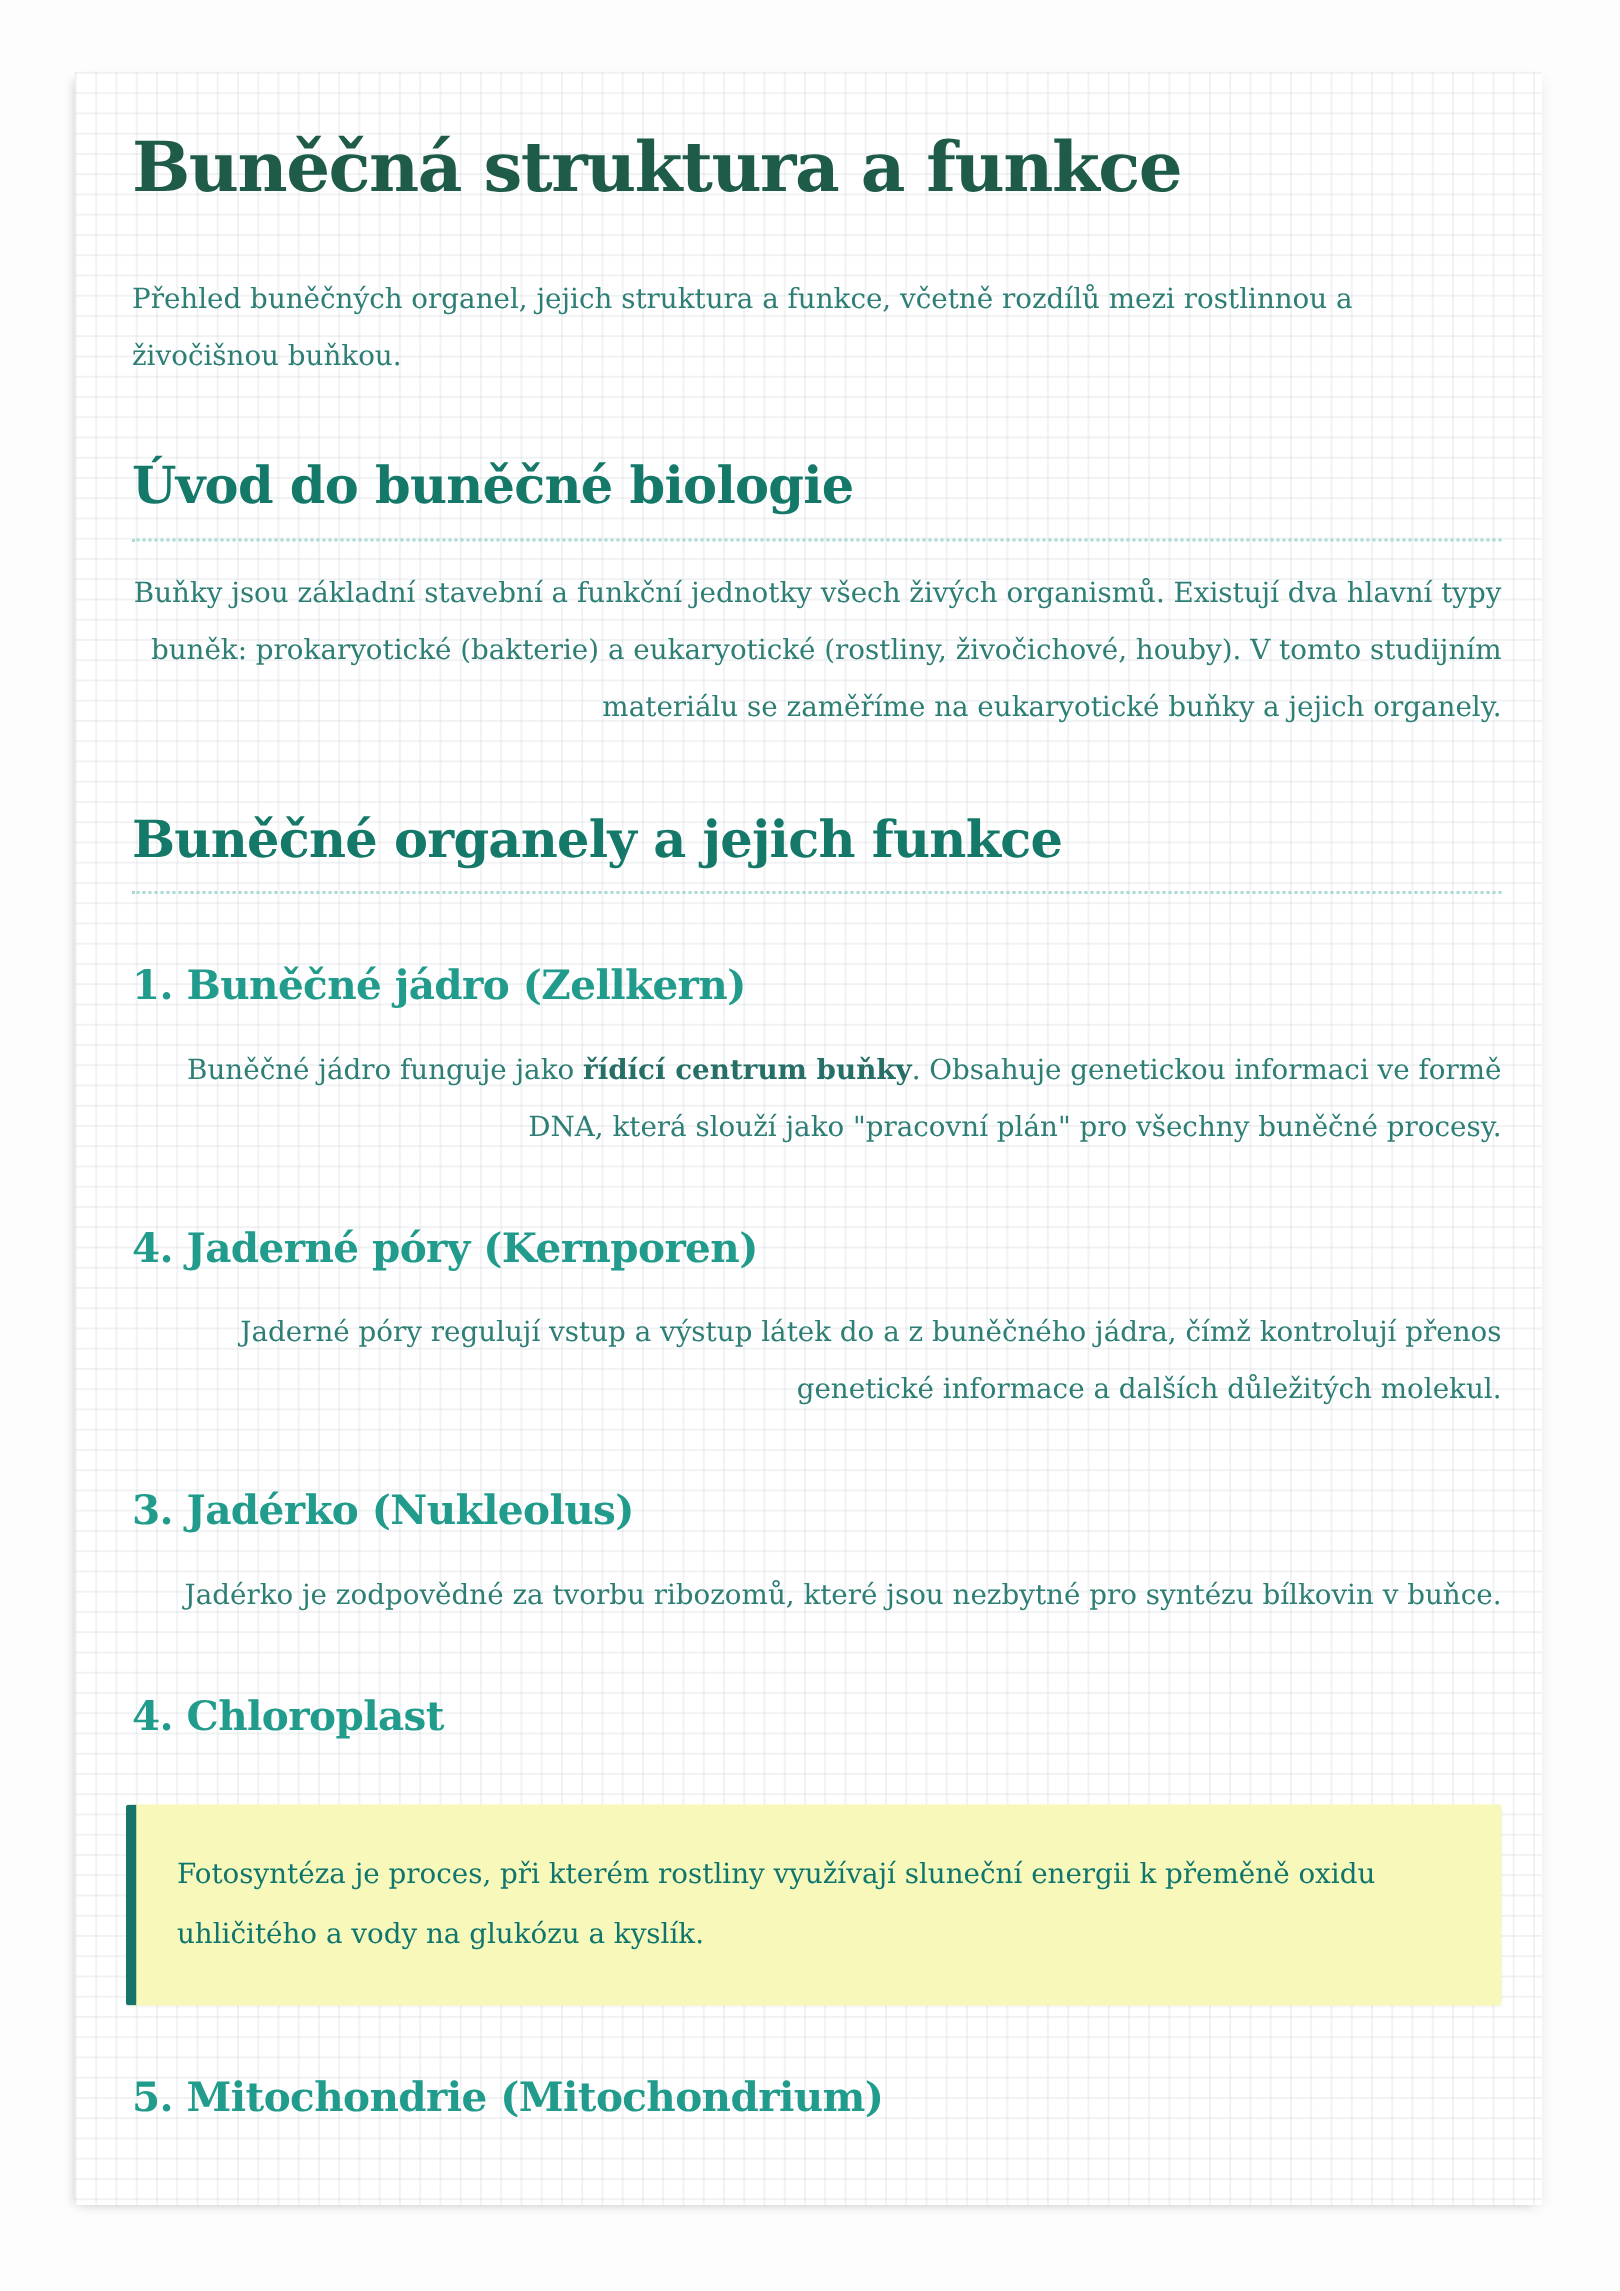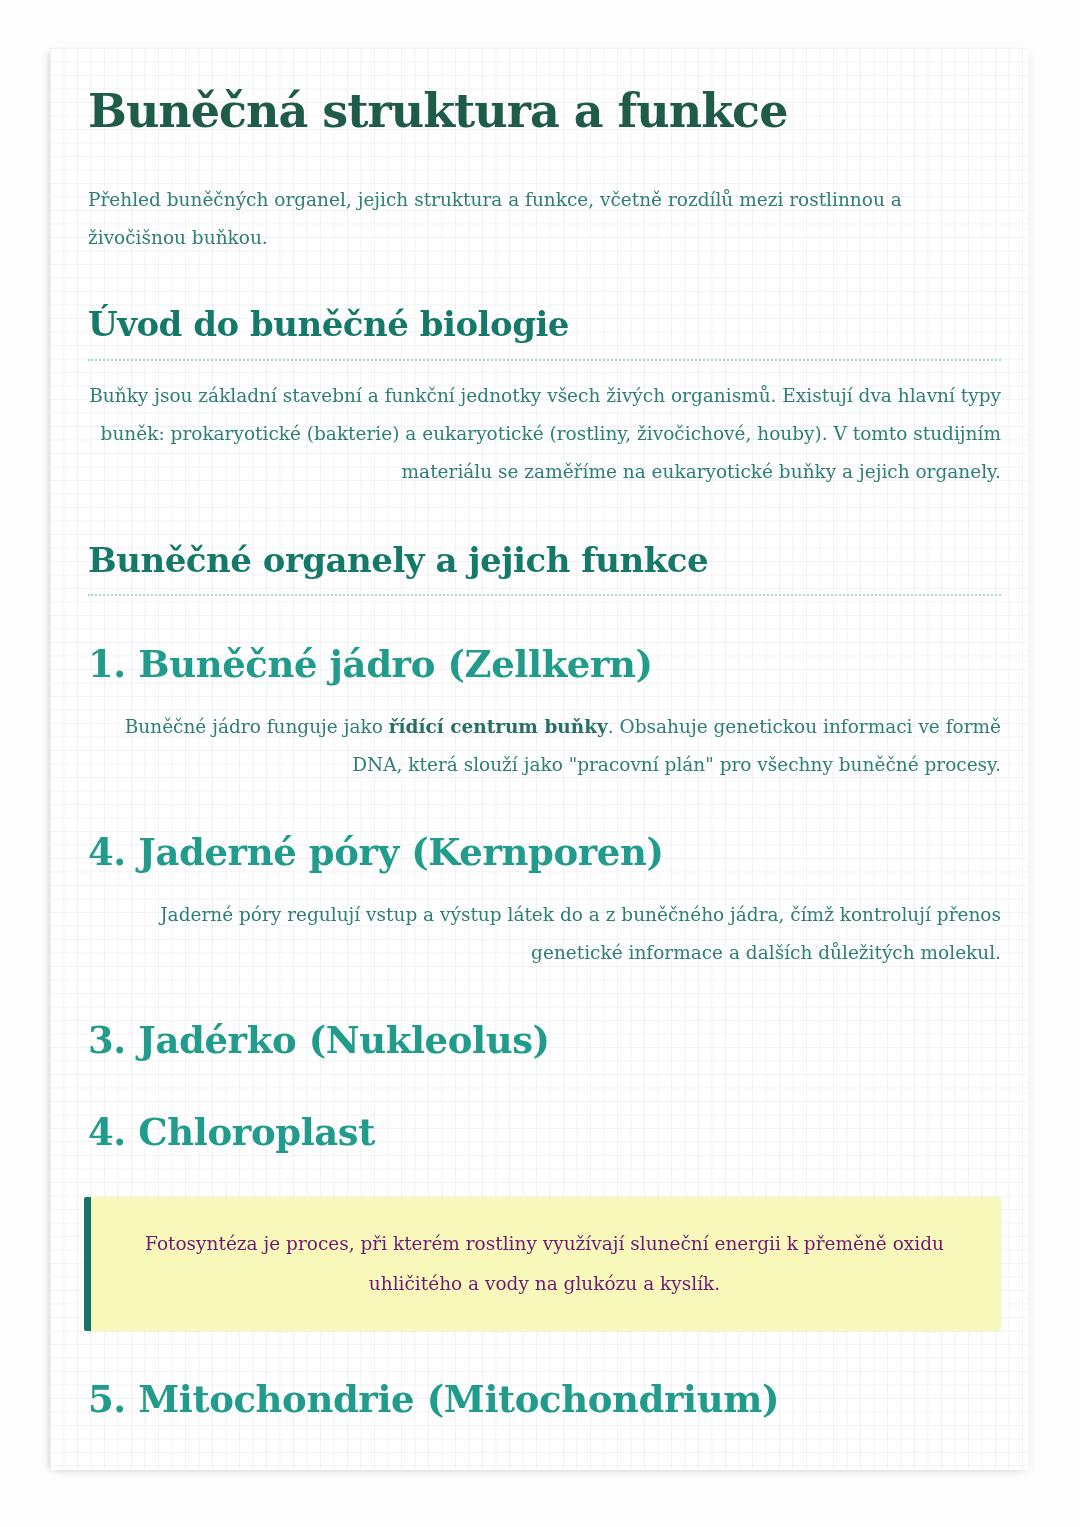--- a/index.html
+++ b/index.html
@@ -63,21 +63,21 @@
     letter-spacing: -0.5px;
     color: #15796a;
     padding-bottom: 13px;
     border-bottom: 2px dotted #a9dad2;
     margin: 0 0 16px 0;
   }
 
   h2.section-h.spaced { margin-top: 48px; }
 
   h3.sub-h {
-    font-size: 37px;
+    font-size: 27px;
     line-height: 1.3;
     font-weight: bold;
     letter-spacing: -0.4px;
     color: #219b8b;
     margin: 44px 0 20px 0;
   }
 
   p.body-p {
     font-size: 18.5px;
     line-height: 38px;
@@ -94,22 +94,21 @@
     background: #f8f8ba;
     border-left: 7px solid #17746a;
     border-radius: 2px;
     padding: 27px 30px 27px 27px;
     box-shadow: 0 1px 2px rgba(0,0,0,0.05);
   }
 
   .callout p {
     font-size: 18.5px;
     line-height: 40px;
-    color: #701a75;
-    text-align: center;
+    color: #0f766e;
   }
 
   
   .footer {
     position: absolute;
     left: 55px;
     top: 1535px;
     width: 975px;
     display: flex;
     justify-content: space-between;
@@ -149,20 +148,21 @@
       <h3 class="sub-h">1. Buněčné jádro (Zellkern)</h3>
 
       <p class="body-p"><span>Buněčné jádro funguje jako </span><strong>řídící centrum buňky</strong><span>. Obsahuje genetickou informaci ve formě DNA, která slouží jako "pracovní plán" pro všechny buněčné procesy.</span></p>
 
       <h3 class="sub-h">4. Jaderné póry (Kernporen)</h3>
 
       <p class="body-p">Jaderné póry regulují vstup a výstup látek do a z buněčného jádra, čímž kontrolují přenos genetické informace a dalších důležitých molekul.</p>
 
       <h3 class="sub-h">3. Jadérko (Nukleolus)</h3>
 
+      <p class="body-p">Jadérko je zodpovědné za tvorbu ribozomů, které jsou nezbytné pro syntézu bílkovin v buňce.</p>
 
       <h3 class="sub-h">4. Chloroplast</h3>
 
 
       <div class="callout">
         <p>Fotosyntéza je proces, při kterém rostliny využívají sluneční energii k přeměně oxidu uhličitého a vody na glukózu a kyslík.</p>
       </div>
 
       <h3 class="sub-h">5. Mitochondrie (Mitochondrium)</h3>
 

